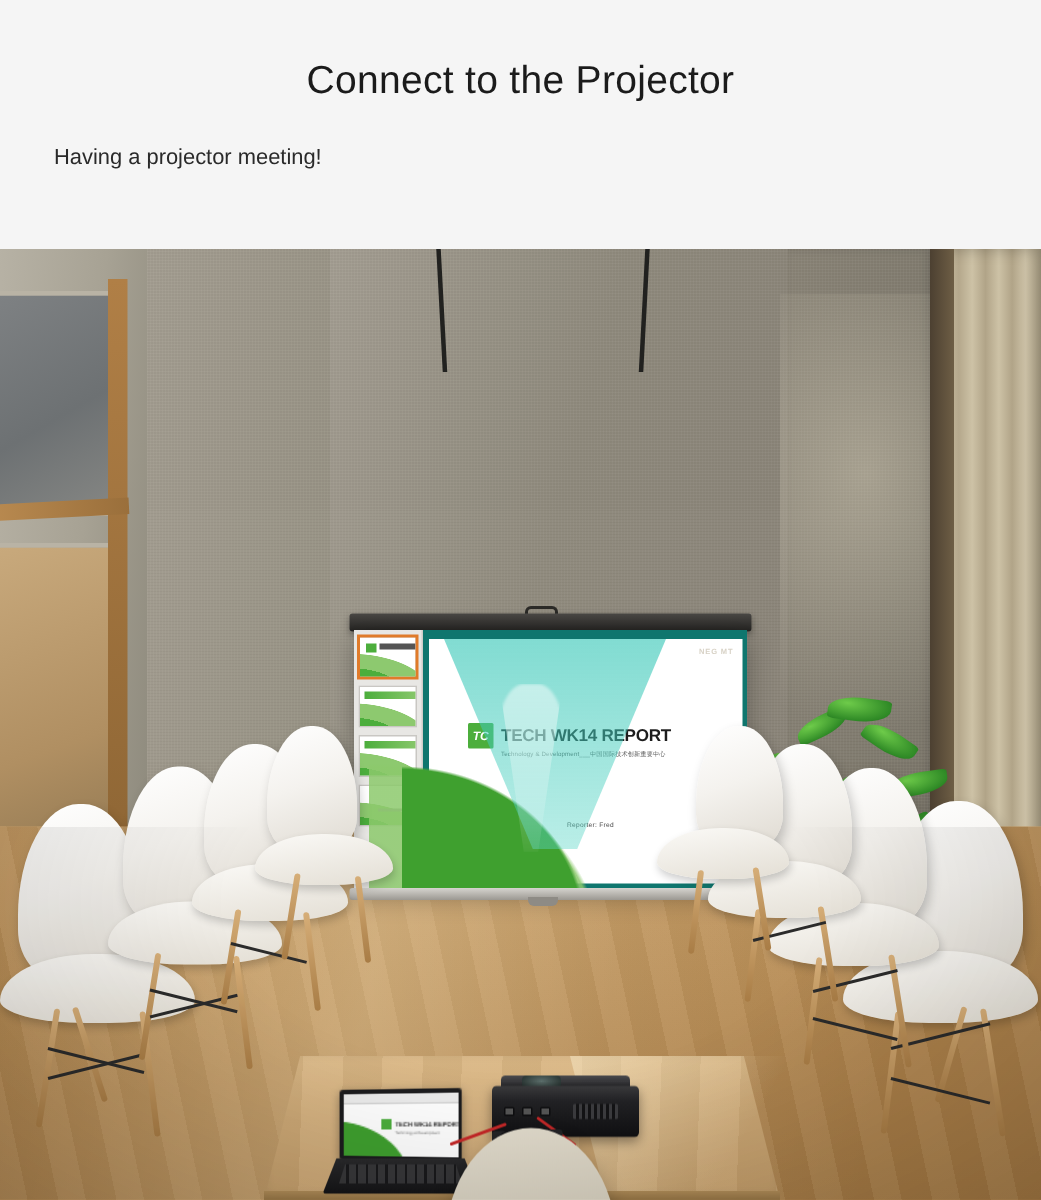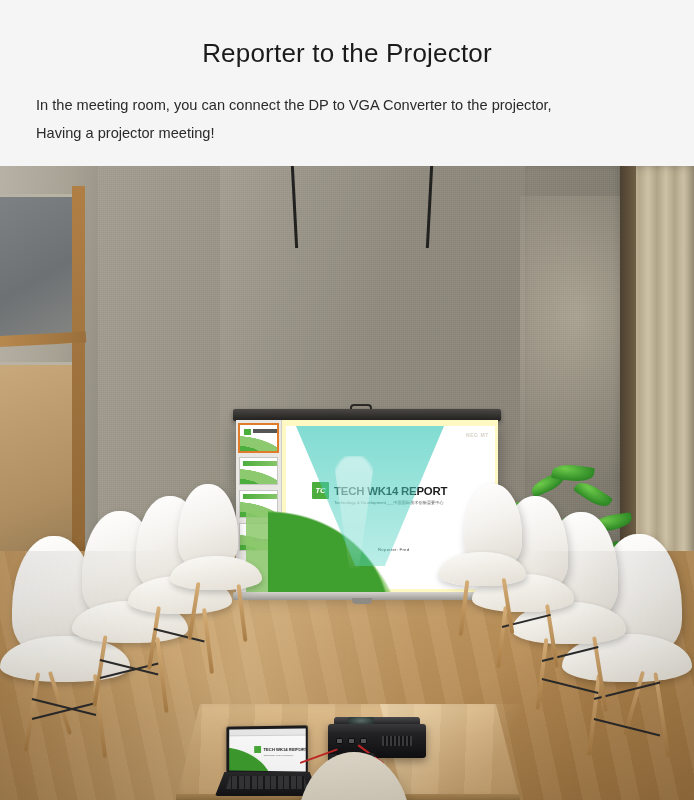--- a/index.html
+++ b/index.html
@@ -154,21 +154,21 @@
     position: absolute; left: 233px; top: 426px; width: 268px; height: 8px;
     background: linear-gradient(180deg,#d6d4cf,#9b9892);
     border-radius: 2px;
   }
   .screen-bottom-tab {
     position: absolute; left: 352px; top: 432px; width: 20px; height: 6px;
     background: #8e8b85; border-radius: 0 0 4px 4px;
   }
 
   
-  .ppt { position: absolute; inset: 0; background: #fef9c3; display: flex; }
+  .ppt { position: absolute; inset: 0; background: #0f766e; display: flex; }
   .ppt-thumbs {
     width: 46px; background: #e8e7e4; border-right: 1px solid #cfcdc9;
     padding: 4px 3px; display: flex; flex-direction: column; gap: 5px;
   }
   .thumb {
     position: relative; height: 28px; background: #ffffff;
     border: 1px solid #c9c7c3; overflow: hidden;
   }
   .thumb.sel { outline: 2px solid #e07b2a; outline-offset: -1px; }
   .thumb-swoosh {
@@ -387,23 +387,22 @@
     background: radial-gradient(ellipse at 50% 20%, rgba(0,0,0,0) 40%, rgba(0,0,0,.16) 100%);
     pointer-events: none;
   }
 </style>
 </head>
 <body>
 
 <div id="page">
 
   <div class="header">
-    <h1 class="page-title">Reporter to the Projector</h1>
+    <h1 class="page-title">Connect to the Projector</h1>
     <div class="subtitle">
-      <span class="l1">In the meeting room, you can connect the DP to VGA Converter to the projector,</span>
       <span class="l2">Having a projector meeting!</span>
     </div>
   </div>
 
   <div class="scene">
 
     <div class="wall-main"></div>
     <div class="wall-left-panel"></div>
     <div class="wall-right-panel"></div>
     <div class="wall-tex"></div>

